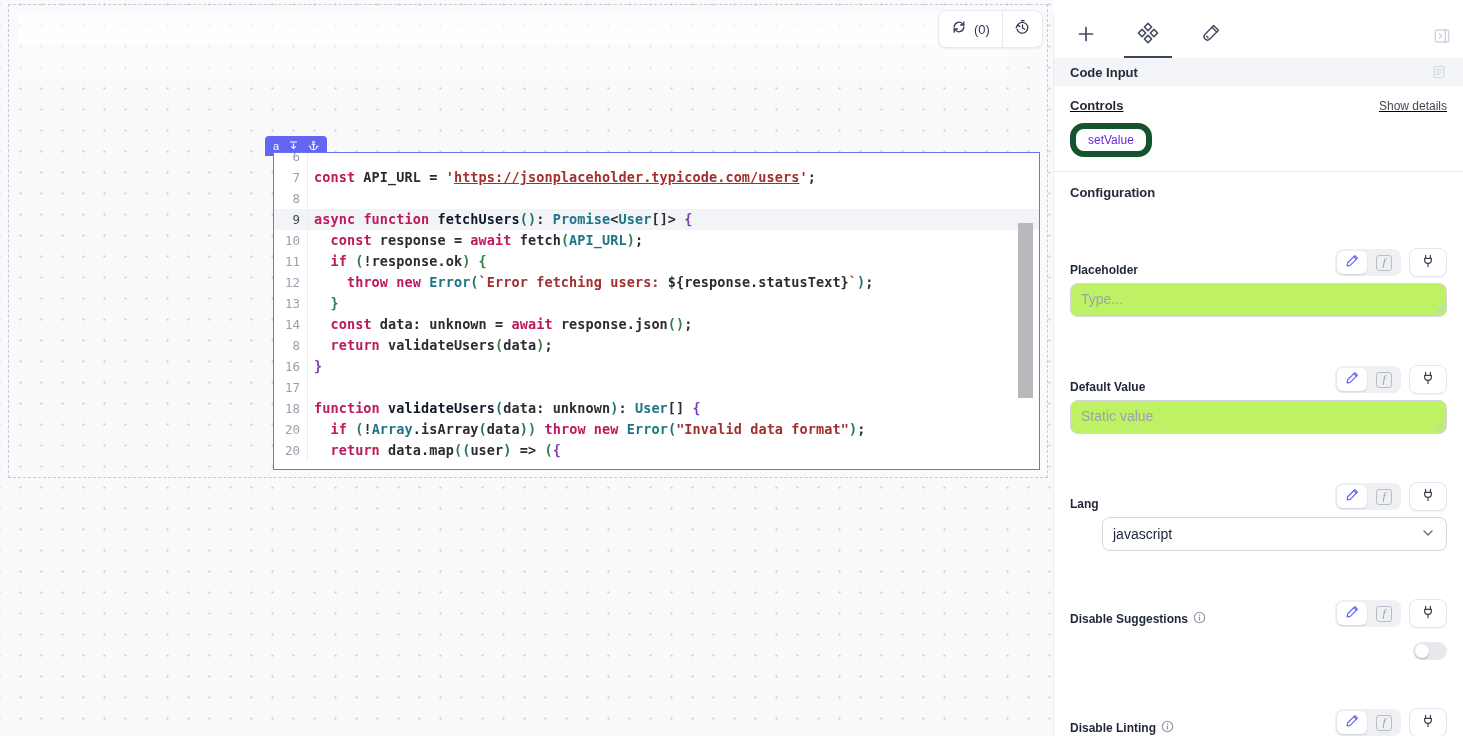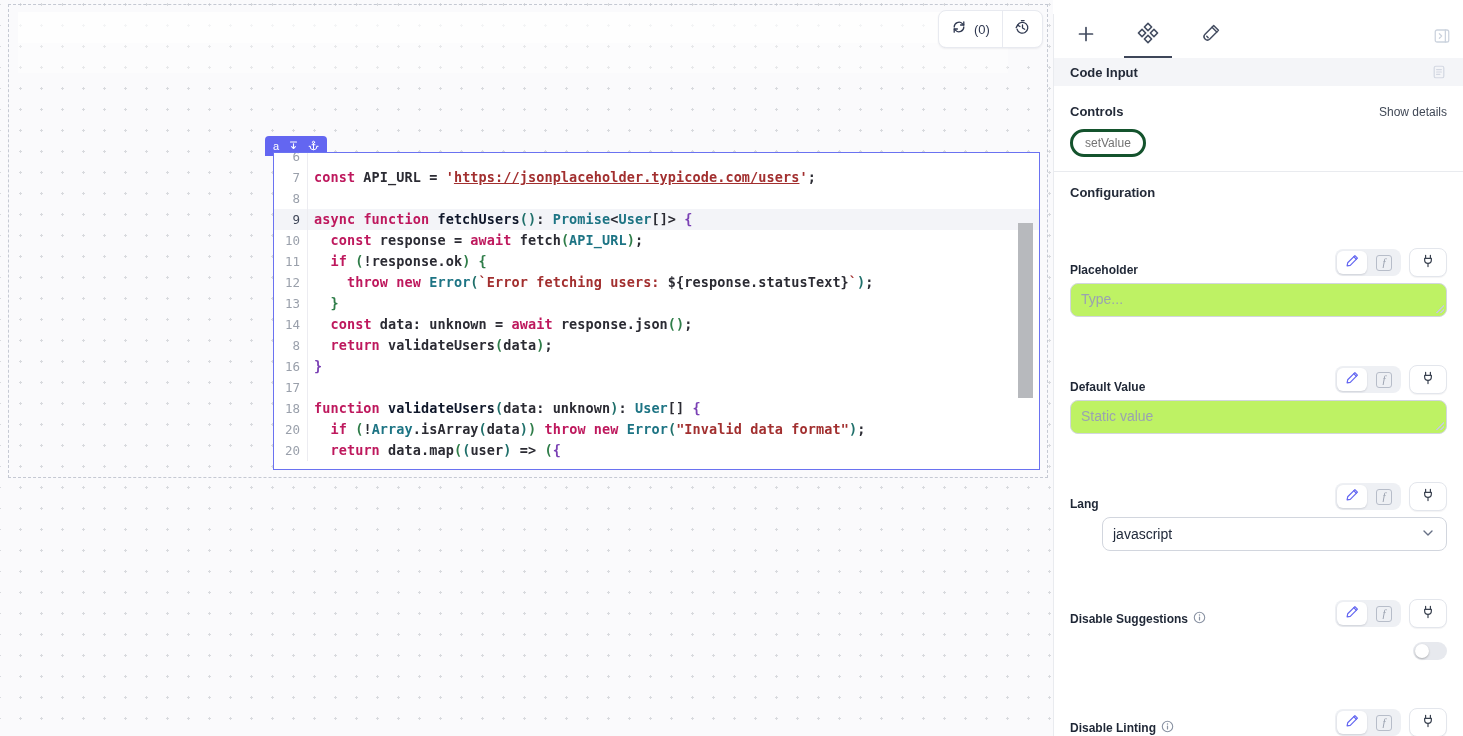--- a/index.html
+++ b/index.html
@@ -46,25 +46,25 @@
     border-left:1px solid #e9ebef;box-sizing:border-box;}
   .ptabs{height:44px;display:flex;align-items:stretch;padding-left:8px;}
   .ptab{width:48px;display:flex;align-items:center;justify-content:center;margin-right:14px;
     box-sizing:border-box;cursor:pointer;}
   .ptab.active{border-bottom:2.5px solid #3e4659;}
   .collapse-btn{margin-left:auto;margin-right:12px;display:flex;align-items:center;cursor:pointer;}
   .sect-head{height:28px;display:flex;align-items:center;padding:0 16px;background:#f4f5f8;}
   .sect-title{font-size:13px;font-weight:700;color:#232a38;}
   .sect-icon{margin-left:auto;display:flex;align-items:center;}
   .pbody{padding:0 16px;}
-  .controls-head{margin-top:18px;display:flex;justify-content:space-between;align-items:center;}
+  .controls-head{margin-top:12px;display:flex;justify-content:space-between;align-items:center;text-decoration:underline;}
   .controls-title,.config-title{font-size:13px;font-weight:700;color:#232a38;}
   .show-details{font-size:12px;color:#404856;cursor:pointer;}
-  .chip{margin-top:10px;display:inline-block;padding:4px 12px;border:3px solid #14532d;
-    border-radius:14px;font-size:12px;color:#737373;background:#fff;cursor:pointer;}
+  .chip{margin-top:10px;display:inline-block;padding:4px 12px;border:6px solid #14532d;
+    border-radius:14px;font-size:12px;color:#6d28d9;background:#fff;cursor:pointer;}
   .divider{height:1px;background:#e9ebef;margin:14px -16px 0;}
   .config-title{margin-top:13px;}
   .field{margin-top:14px;}
   .field.toggle-field{margin-top:20px;}
   .field-head{display:flex;justify-content:space-between;align-items:flex-end;min-height:27px;margin-top:48px;}
   .label-wrap{display:flex;align-items:center;gap:5px;}
   .field-label{font-size:12px;font-weight:700;color:#1f2736;}
   .icons{display:flex;align-items:center;gap:8px;}
   .seg{display:flex;align-items:center;background:#eef0f4;border-radius:8px;padding:2px;gap:2px;}
   .seg-btn{width:30px;height:23px;display:flex;align-items:center;justify-content:center;

